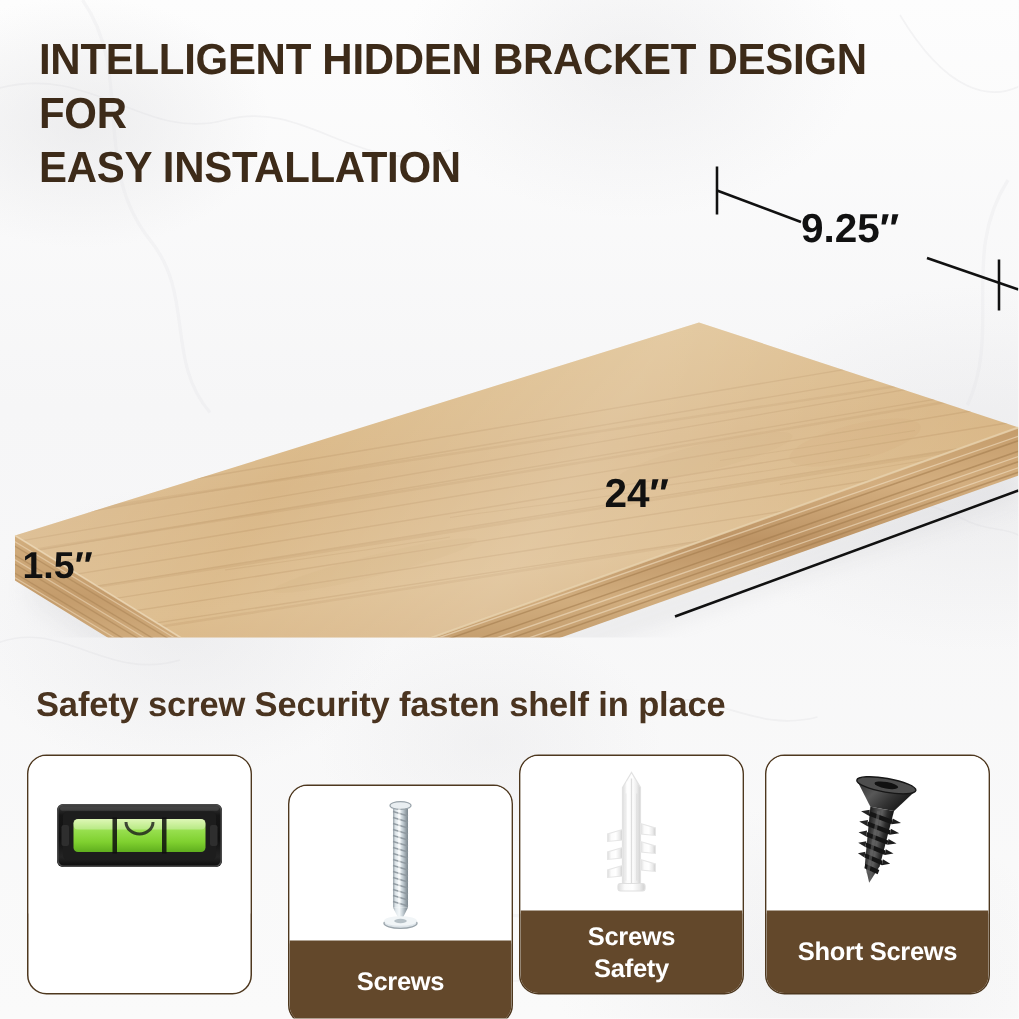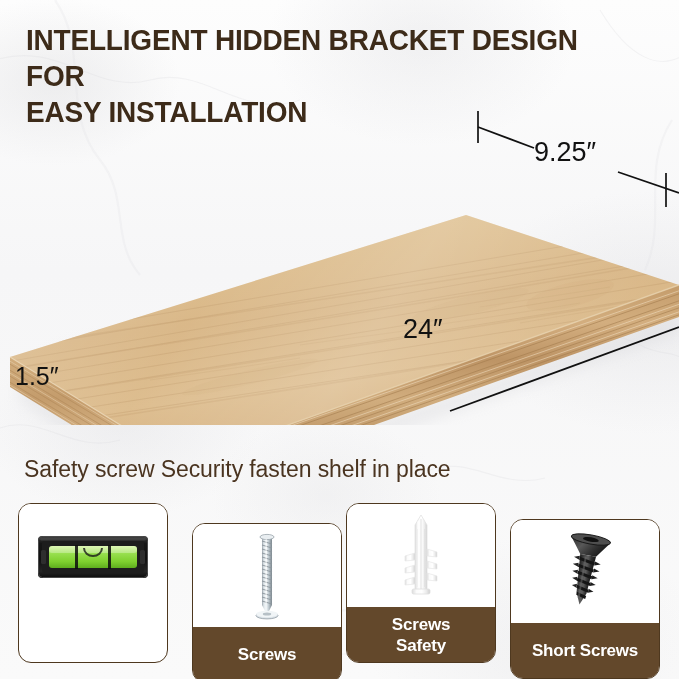--- a/index.html
+++ b/index.html
@@ -34,27 +34,27 @@
     font-size:29px;
     line-height:36px;
     letter-spacing:-0.2px;
     color:#3d2b19;
     text-transform:uppercase;
     transform:scaleX(.965);
     transform-origin:left top;
   }
 
   
-  .shelf-wrap{position:absolute;left:0;top:95px;width:679px;height:330px;}
+  .shelf-wrap{position:absolute;left:0;top:95px;width:679px;height:330px;font-weight:bold;}
 
   
   .subhead{
     position:absolute;left:24px;top:456px;
     font-family:"Liberation Sans",sans-serif;
-    font-weight:normal;
+    font-weight:bold;
     font-size:23px;
     letter-spacing:-0.1px;
     color:#4a3420;
   }
 
   
   .cards{position:absolute;left:0;top:503px;width:679px;height:162px;}
   .card{
     position:absolute;top:0;width:150px;height:160px;
     border:1.6px solid #4e381f;
@@ -395,21 +395,21 @@
         </div>
       </div>
       <div class="card-foot">
         <span>
           <span>Screws</span><br>
           <span>Safety</span>
         </span>
       </div>
     </div>
 
-    <div class="card" style="left:510px;margin-top:16px;">
+    <div class="card" style="left:510px;">
       <div class="card-body">
         <div class="icon-holder">
           <svg width="58" height="84" viewBox="0 0 58 84">
             <defs>
               <linearGradient id="blackG" x1="0" y1="0" x2="1" y2="0">
                 <stop offset="0%" stop-color="#1a1a1a"></stop>
                 <stop offset="30%" stop-color="#4a4a4a"></stop>
                 <stop offset="52%" stop-color="#5d5d5d"></stop>
                 <stop offset="75%" stop-color="#2d2d2d"></stop>
                 <stop offset="100%" stop-color="#141414"></stop>

